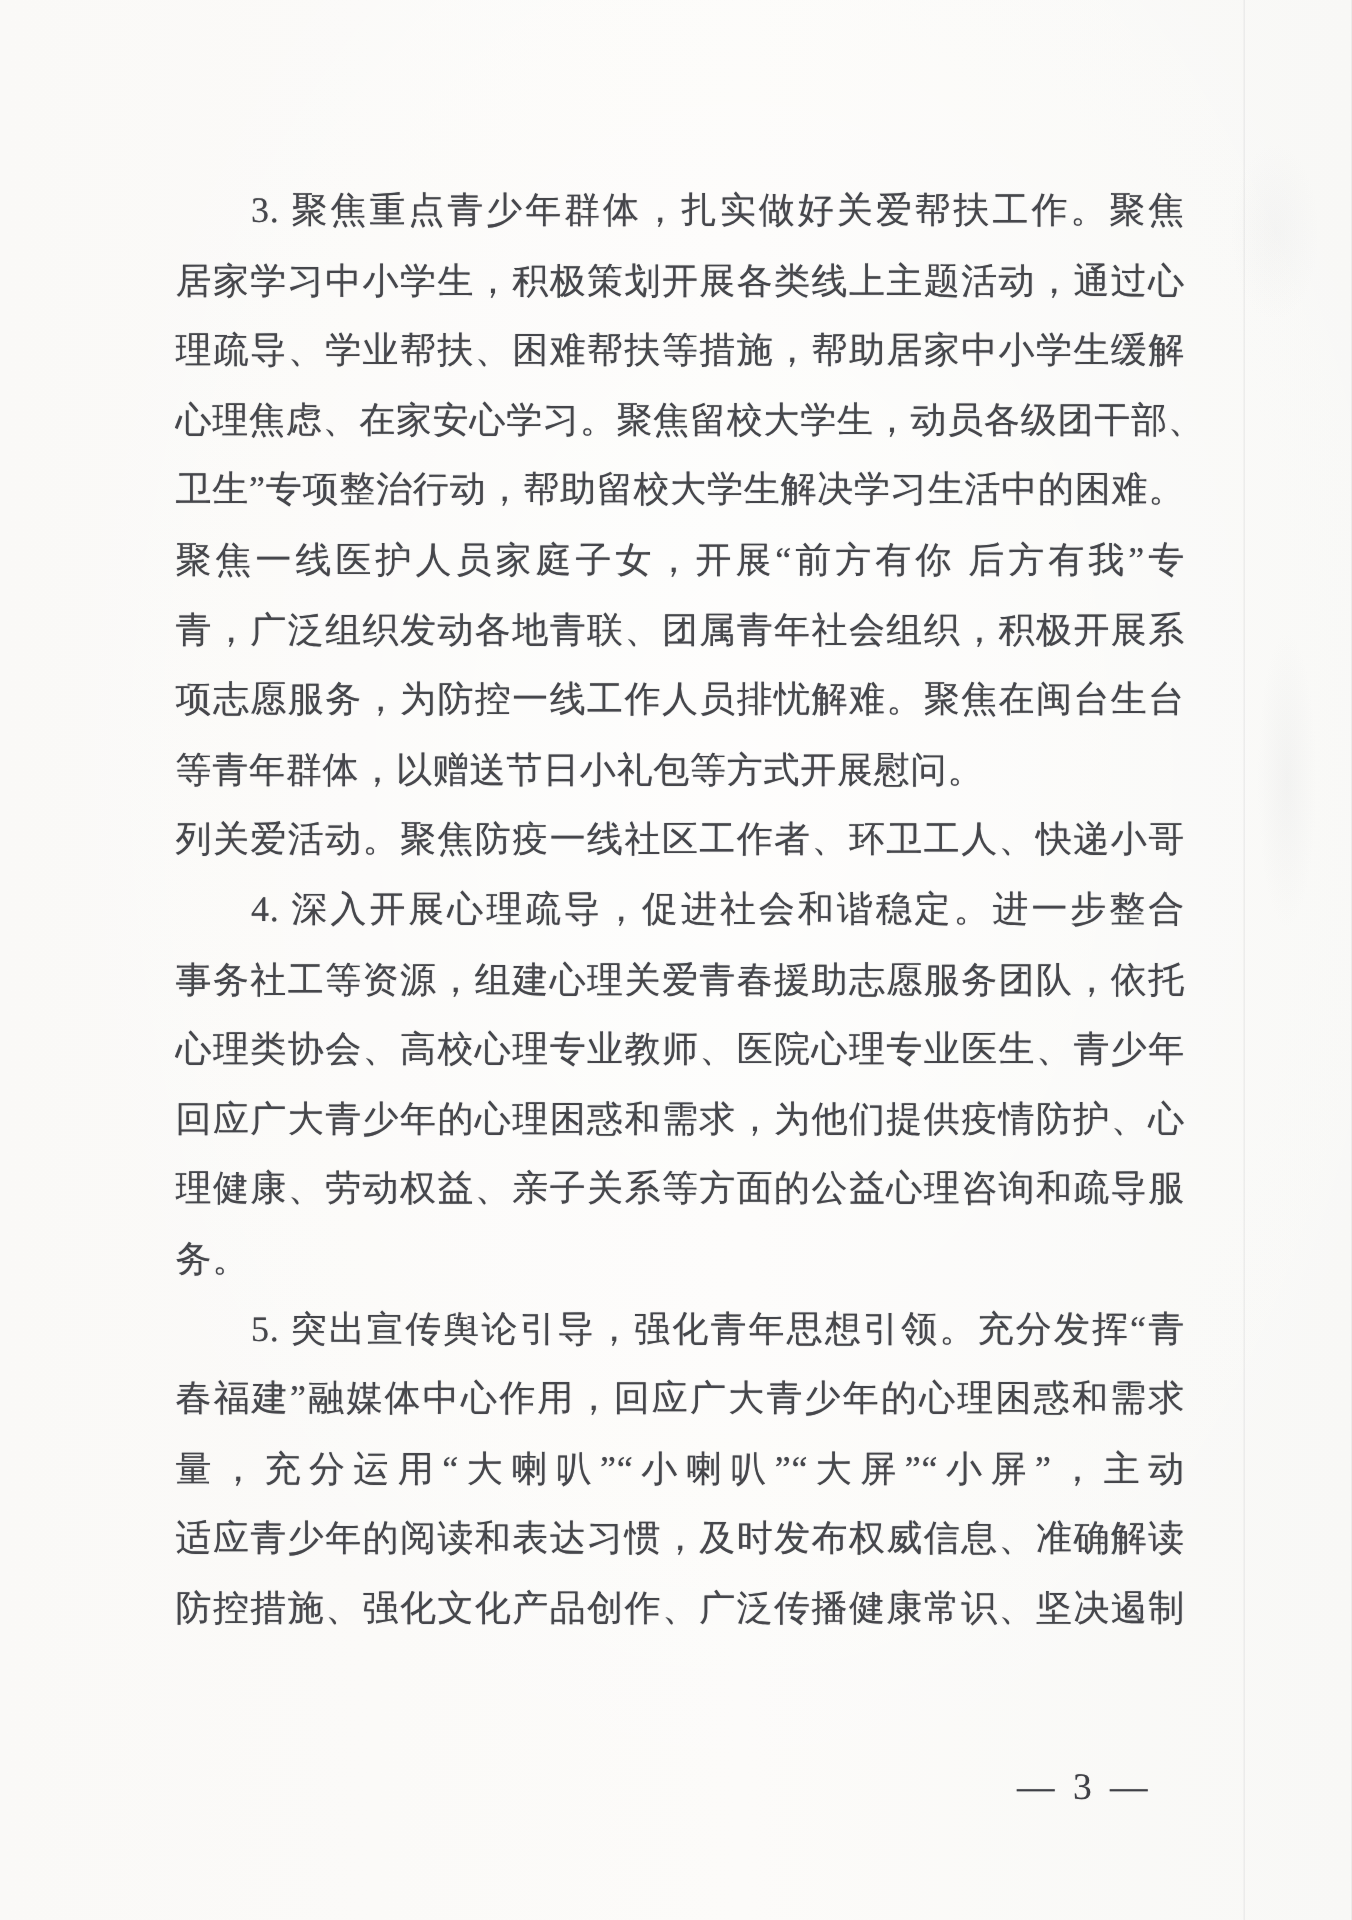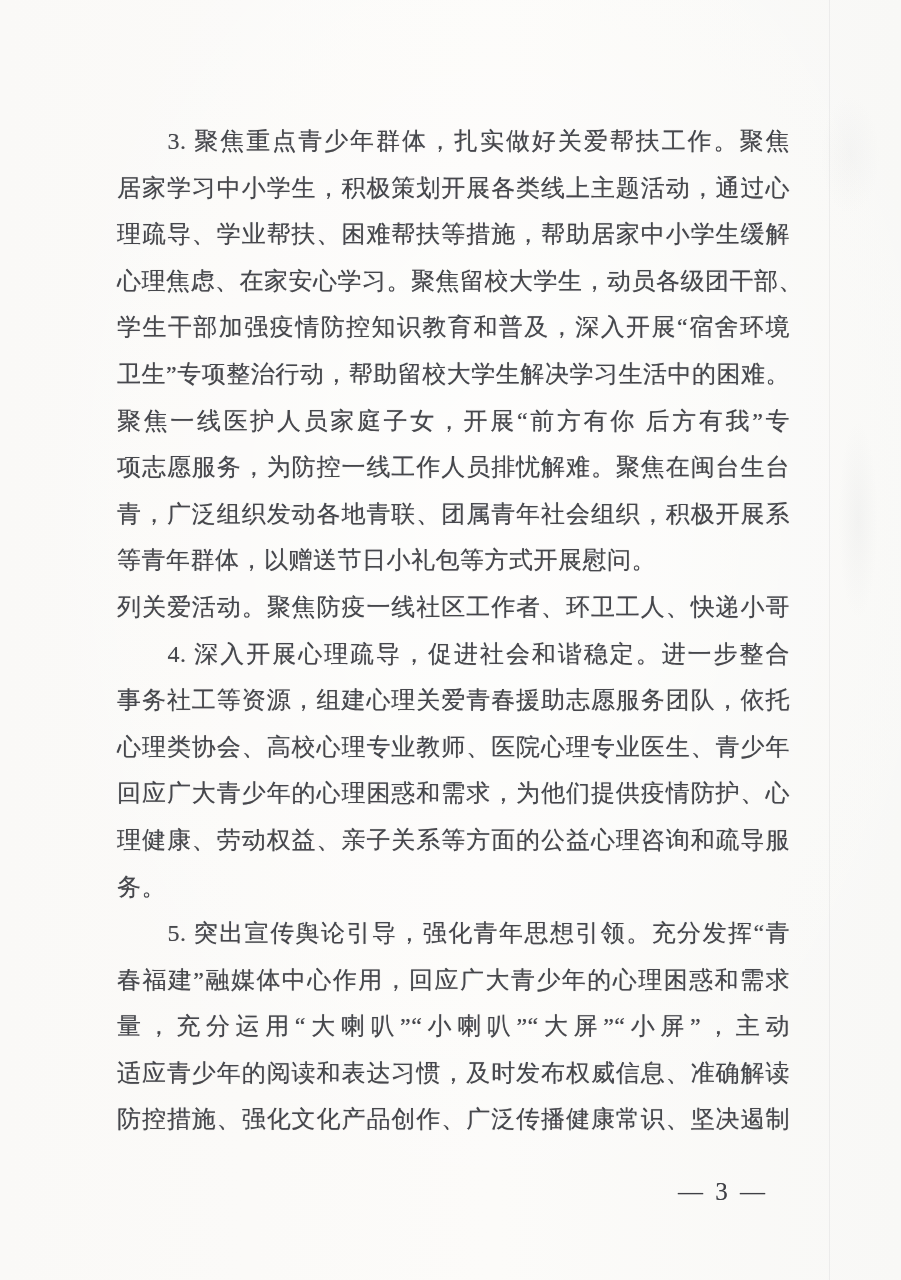--- a/index.html
+++ b/index.html
@@ -89,25 +89,24 @@
   <div class="artifact-smudge-right"></div>
   <div class="artifact-smudge-top"></div>
 
   <div class="text-block">
 
     <div class="para">
       <div class="line first">3. 聚焦重点青少年群体，扎实做好关爱帮扶工作。聚焦</div>
       <div class="line">居家学习中小学生，积极策划开展各类线上主题活动，通过心</div>
       <div class="line">理疏导、学业帮扶、困难帮扶等措施，帮助居家中小学生缓解</div>
       <div class="line">心理焦虑、在家安心学习。聚焦留校大学生，动员各级团干部、</div>
-      <div class="line">学生干部加强疫情防控知识教育和普及，深入开展“宿舍环境</div>
       <div class="line">卫生”专项整治行动，帮助留校大学生解决学习生活中的困难。</div>
       <div class="line">聚焦一线医护人员家庭子女，开展“前方有你 后方有我”专</div>
+      <div class="line">青，广泛组织发动各地青联、团属青年社会组织，积极开展系</div>
       <div class="line">项志愿服务，为防控一线工作人员排忧解难。聚焦在闽台生台</div>
-      <div class="line">青，广泛组织发动各地青联、团属青年社会组织，积极开展系</div>
       <div class="line end">等青年群体，以赠送节日小礼包等方式开展慰问。</div>
       <div class="line">列关爱活动。聚焦防疫一线社区工作者、环卫工人、快递小哥</div>
     </div>
 
     <div class="para">
       <div class="line first">4. 深入开展心理疏导，促进社会和谐稳定。进一步整合</div>
       <div class="line">事务社工等资源，组建心理关爱青春援助志愿服务团队，依托</div>
       <div class="line">心理类协会、高校心理专业教师、医院心理专业医生、青少年</div>
       <div class="line">回应广大青少年的心理困惑和需求，为他们提供疫情防护、心</div>
       <div class="line">理健康、劳动权益、亲子关系等方面的公益心理咨询和疏导服</div>

